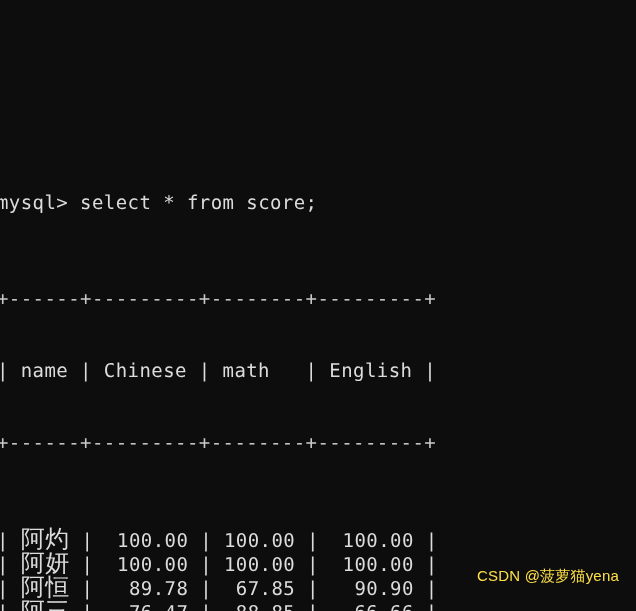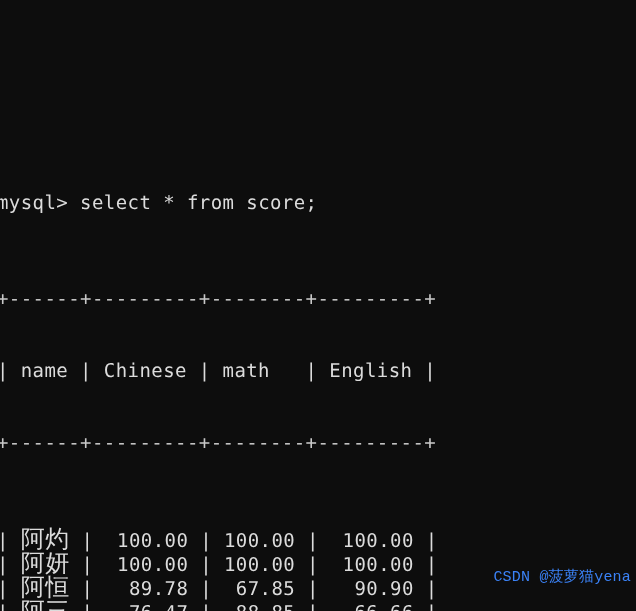--- a/index.html
+++ b/index.html
@@ -6,21 +6,20 @@
     margin: 0;
     padding: 0;
     background: #0d0d0d;
   }
   #screen {
     position: relative;
     width: 625px;
     height: 611px;
     background: #0d0d0d;
     overflow: hidden;
-    padding-left: 12px;
   }
   #terminal {
     position: absolute;
     left: -3px;
     top: 0;
     width: 645px;
     font-family: "DejaVu Sans Mono", "Liberation Mono", monospace;
     font-size: 19px;
     line-height: 24px;
     letter-spacing: 0.43px;
@@ -38,23 +37,23 @@
   .cell { color: #dcdcdc; }
   .prompt-line { color: #dcdcdc; }
   .cjk {
     font-family: "DejaVu Sans", "Liberation Sans", sans-serif;
     font-size: 24px;
   }
   #watermark {
     position: absolute;
     right: 6px;
     bottom: 25px;
-    font-family: Liberation Mono, monospace;
+    font-family: Liberation Sans, sans-serif;
     font-size: 15px;
-    color: #3b82f6;
+    color: #fde047;
     letter-spacing: 0.2px;
     white-space: pre;
   }
 </style>
 </head>
 <body>
 
 <div id="screen">
 
   <div id="terminal">

